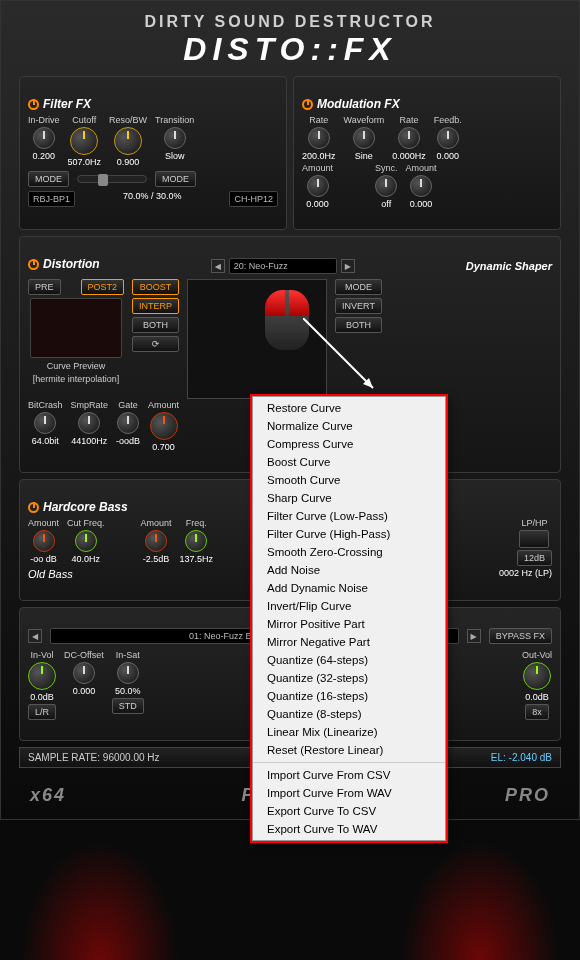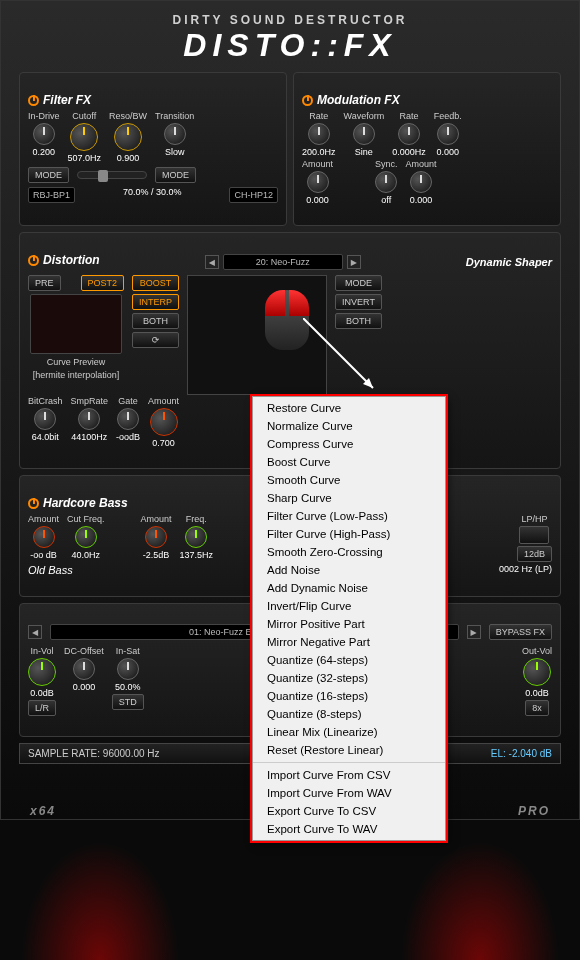--- a/index.html
+++ b/index.html
@@ -1,19 +1,19 @@
 <!DOCTYPE html>
 <html><head>
 <meta charset="utf-8">
 <style>
 *{box-sizing:border-box;margin:0;padding:0;font-family:Arial,sans-serif}
 body{background:#0a0a0a;width:580px;height:960px;overflow:hidden;position:relative}
 .plugin{position:absolute;top:0;left:0;right:0;bottom:140px;background:linear-gradient(180deg,#2a2a2a 0%,#1a1a1a 50%,#0a0a0a 100%);border:1px solid #333;padding:12px 18px}
 .header{text-align:center;margin-bottom:8px}
-.header-sub{color:#d0d0d0;font-size:12px;letter-spacing:3px;font-weight:bold;text-transform:uppercase}
+.header-sub{color:#d0d0d0;font-size:16px;letter-spacing:3px;font-weight:bold;text-transform:uppercase}
 .header-main{color:#fff;font-size:32px;font-weight:900;letter-spacing:6px;font-style:italic}
 .panel{background:linear-gradient(180deg,#252525,#151515);border:1px solid #3a3a3a;border-radius:4px;padding:20px 8px;margin-bottom:6px}
 .panel-title{display:flex;align-items:center;gap:4px;font-size:12px;font-weight:bold;font-style:italic;color:#fff;margin-bottom:4px}
 .power{width:11px;height:11px;border:2px solid #ff8800;border-radius:50%;position:relative}
 .power::after{content:"";position:absolute;top:-2px;left:3px;width:2px;height:6px;background:#ff8800}
 .row{display:flex;gap:8px;align-items:flex-start}
 .knob-group{display:flex;flex-direction:column;align-items:center;gap:2px}
 .knob-label{color:#ccc;font-size:9px;text-align:center}
 .knob-value{color:#fff;font-size:9px;text-align:center}
 .knob{width:28px;height:28px;border-radius:50%;background:radial-gradient(circle at 35% 35%,#555,#111);border:1px solid #666;position:relative;cursor:pointer}
@@ -33,21 +33,21 @@
 .slider{width:70px;height:8px;background:#222;border:1px solid #444;border-radius:4px;position:relative}
 .slider::after{content:"";position:absolute;left:30%;top:-2px;width:10px;height:12px;background:#888;border-radius:2px}
 .curve-box{width:92px;height:60px;background:#1a0a0a;border:1px solid #444;border-radius:2px}
 .curve-big{width:140px;height:120px;background:#111;border:1px solid #444}
 .mouse-icon{position:absolute;left:265px;top:290px;width:50px;height:70px;z-index:5}
 .mouse-body{width:44px;height:60px;background:linear-gradient(180deg,#555,#222);border-radius:22px 22px 18px 18px;position:relative}
 .mouse-btn{position:absolute;top:0;width:20px;height:26px;background:linear-gradient(180deg,#ff3333,#aa0000);border-radius:18px 0 0 0}
 .mouse-btn.right{right:0;border-radius:0 18px 0 0}
 .arrow-line{position:absolute;left:303px;top:318px;width:78px;height:74px;z-index:6;pointer-events:none}
 .status{background:linear-gradient(180deg,#222,#111);border:1px solid #444;padding:4px 8px;font-size:10px;color:#ccc;display:flex;justify-content:space-between;margin-top:4px}
-.footer{position:absolute;bottom:142px;left:0;right:0;display:flex;justify-content:space-between;padding:0 30px;color:#888;font-size:12px;font-weight:bold;font-style:italic;letter-spacing:2px}
+.footer{position:absolute;bottom:154px;left:0;right:0;display:flex;justify-content:space-between;padding:0 30px;color:#888;font-size:18px;font-weight:bold;font-style:italic;letter-spacing:2px}
 .menu{position:absolute;left:252px;top:396px;width:194px;background:#f0f0f0;border:1px solid #999;box-shadow:0 0 0 2px #ff0000,3px 3px 8px rgba(0,0,0,0.5);z-index:10;padding:2px 0}
 .menu-item{padding:3px 14px;font-size:11.5px;color:#000;cursor:pointer}
 .menu-sep{height:1px;background:#ccc;margin:3px 0}
 .arrow-btn{width:14px;height:14px;background:#222;border:1px solid #555;color:#aaa;font-size:8px;display:flex;align-items:center;justify-content:center;cursor:pointer}
 .glow{position:absolute;bottom:0;width:160px;height:120px;background:radial-gradient(ellipse at bottom,rgba(255,0,0,0.4),transparent 70%)}
 .glow.left{left:20px}
 .glow.right{right:20px}
 </style>
 </head>
 <body>
@@ -148,21 +148,21 @@
   </div>
 
   <div class="panel">
     <div style="display:flex;justify-content:space-between;align-items:center">
       <div class="panel-title">
           <span class="power"></span>
           <span>Distortion</span>
         </div>
       <div style="display:flex;gap:4px;align-items:center">
         <div class="arrow-btn">◀</div>
-        <div class="lcd" style="width:120px;text-align:center">20: Neo-Fuzz</div>
+        <div class="lcd" style="width:108px;text-align:left">20: Neo-Fuzz</div>
         <div class="arrow-btn">▶</div>
       </div>
       <div style="color:#fff;font-size:11px;font-style:italic;font-weight:bold;text-align:right">Dynamic Shaper</div>
     </div>
     <div class="row" style="margin-top:4px">
       <div style="display:flex;flex-direction:column;gap:3px;align-items:center">
         <div class="row" style="gap:20px">
             <div class="btn">PRE</div>
             <div class="btn orange">POST2</div>
           </div>

